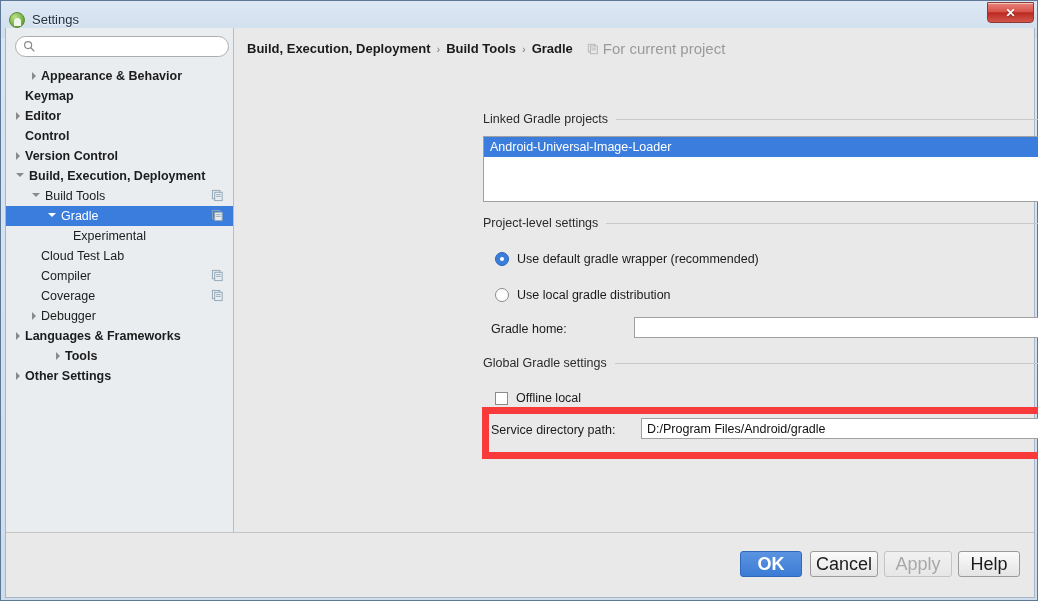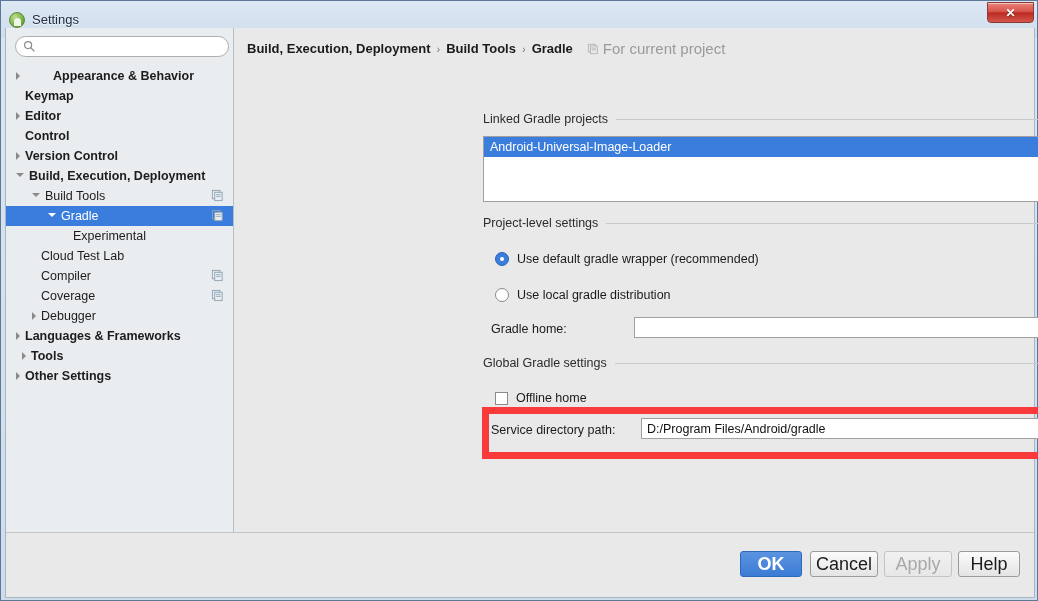--- a/index.html
+++ b/index.html
@@ -364,21 +364,21 @@
 
     <div class="sidebar">
       <div class="search-wrap">
         <input class="search-box" type="text" placeholder="" style="">
         <svg class="search-ico" viewBox="0 0 16 16">
           <circle cx="6.3" cy="6.3" r="4.3" fill="none" stroke="#8a8a8a" stroke-width="1.5"></circle>
           <line x1="9.6" y1="9.6" x2="14" y2="14" stroke="#8a8a8a" stroke-width="1.6"></line>
         </svg>
       </div>
       <div class="tree" id="tree-container">
-          <div class="tree-row bold" style="padding-left: 10px; gap: 28px;">
+          <div class="tree-row bold" style="padding-left: 26px;">
             <span class="arrow"></span>
             <span>Appearance &amp; Behavior</span>
           </div>
           <div class="tree-row bold" style="padding-left: 10px;">
             <span class="arrow hidden"></span>
             <span>Keymap</span>
           </div>
           <div class="tree-row bold" style="padding-left: 10px;">
             <span class="arrow"></span>
             <span>Editor</span>
@@ -444,21 +444,21 @@
             </svg>
           </div>
           <div class="tree-row" style="padding-left: 26px;">
             <span class="arrow"></span>
             <span>Debugger</span>
           </div>
           <div class="tree-row bold" style="padding-left: 10px;">
             <span class="arrow"></span>
             <span>Languages &amp; Frameworks</span>
           </div>
-          <div class="tree-row bold" style="padding-left: 16px;">
+          <div class="tree-row bold" style="padding-left: 16px; margin-left: 34px;">
             <span class="arrow"></span>
             <span>Tools</span>
           </div>
           <div class="tree-row bold" style="padding-left: 10px;">
             <span class="arrow"></span>
             <span>Other Settings</span>
           </div>
         </div>
     </div>
 
@@ -510,21 +510,21 @@
       <div class="field-label" style="left:256px; top:294px;">Gradle home:</div>
       <input class="text-field" style="left: 399px; top: 289px; width: 585px; height: 21px;" value="">
 
       <div class="group" style="left:248px; top:328px;">
         <span class="g-label">Global Gradle settings</span>
         <span class="g-line"></span>
       </div>
 
       <div class="cb-row" style="left:260px; top:363px;">
         <span class="checkbox"></span>
-        <span>Offline home</span>
+        <span>Offline local</span>
       </div>
 
       <div class="field-label" style="left:256px; top:395px;">Service directory path:</div>
       <input class="text-field" style="left: 406px; top: 390px; width: 578px; height: 21px;" value="D:/Program Files/Android/gradle">
 
       <div class="redbox"></div>
     </div>
 
     <div class="footer">
       <div class="btn primary" style="left:734px; width:62px;">OK</div>

